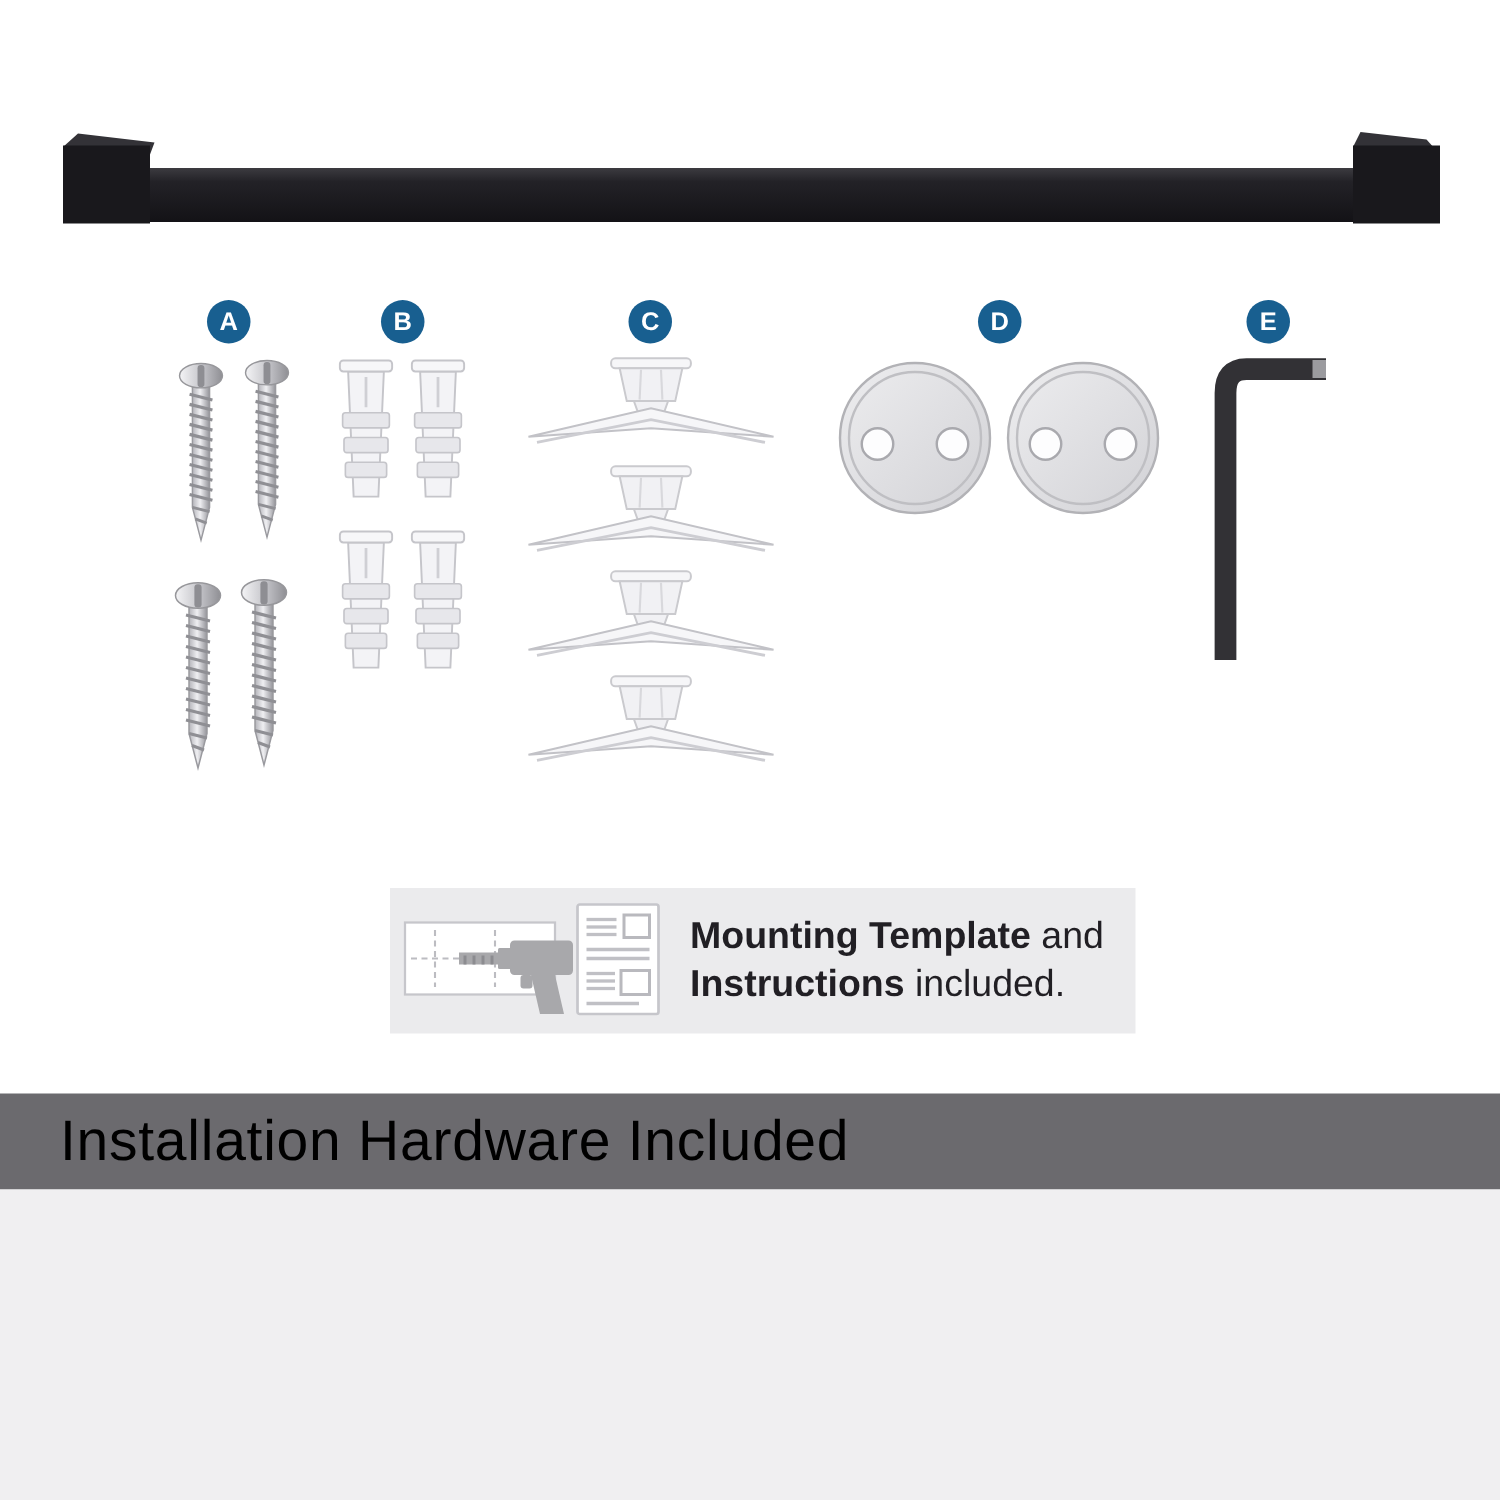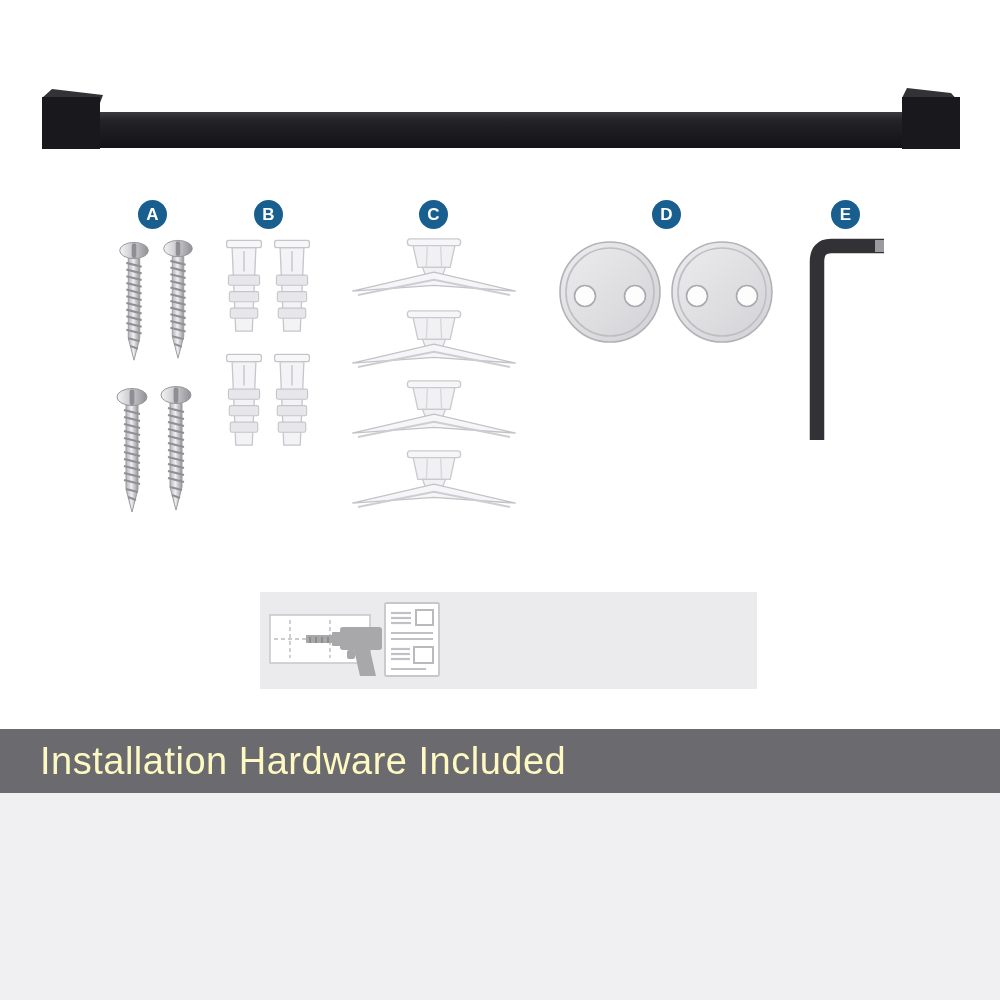--- a/index.html
+++ b/index.html
@@ -26,21 +26,21 @@
     font-size:25px;line-height:32px;color:var(--text-dark,#211F24);
   }
   .note-text .b{font-weight:700;}
 
   
   .banner{
     position:absolute;left:0;top:729px;width:1000px;height:64px;
     background:var(--banner-gray,#6B6A6E);display:flex;align-items:center;
   }
   .banner h1{
-    margin:0 0 0 40px;font-size:38px;font-weight:500;color:#fef9c3;
+    margin:0 0 0 40px;font-size:38px;font-weight:500;color:#000000;
     letter-spacing:0.5px;
   }
 
   
   .panel{
     position:absolute;left:0;top:793px;width:1000px;height:207px;
     background:var(--panel-gray,#F0EFF1);
   }
 </style>
 </head>
@@ -193,20 +193,24 @@
       <line x1="7" y1="21" x2="27" y2="21" stroke="#c0c0c5" stroke-width="2.2"></line>
       <rect x="32" y="8" width="17" height="15" fill="#fff" stroke="#b9b9be" stroke-width="2"></rect>
       <line x1="7" y1="31" x2="49" y2="31" stroke="#c0c0c5" stroke-width="2.2"></line>
       <line x1="7" y1="37" x2="49" y2="37" stroke="#c0c0c5" stroke-width="2.2"></line>
       <line x1="7" y1="47" x2="26" y2="47" stroke="#c0c0c5" stroke-width="2.2"></line>
       <line x1="7" y1="52" x2="26" y2="52" stroke="#c0c0c5" stroke-width="2.2"></line>
       <line x1="7" y1="57" x2="26" y2="57" stroke="#c0c0c5" stroke-width="2.2"></line>
       <rect x="30" y="45" width="19" height="16" fill="#fff" stroke="#b9b9be" stroke-width="2"></rect>
       <line x1="7" y1="67" x2="42" y2="67" stroke="#c0c0c5" stroke-width="2.2"></line>
     </svg>
+    <div class="note-text">
+      <span class="b">Mounting Template</span><span> and</span><br>
+      <span class="b">Instructions</span><span> included.</span>
+    </div>
   </div>
 
   <div class="banner">
     <h1>Installation Hardware Included</h1>
   </div>
 
   <div class="panel">
 
     
 

